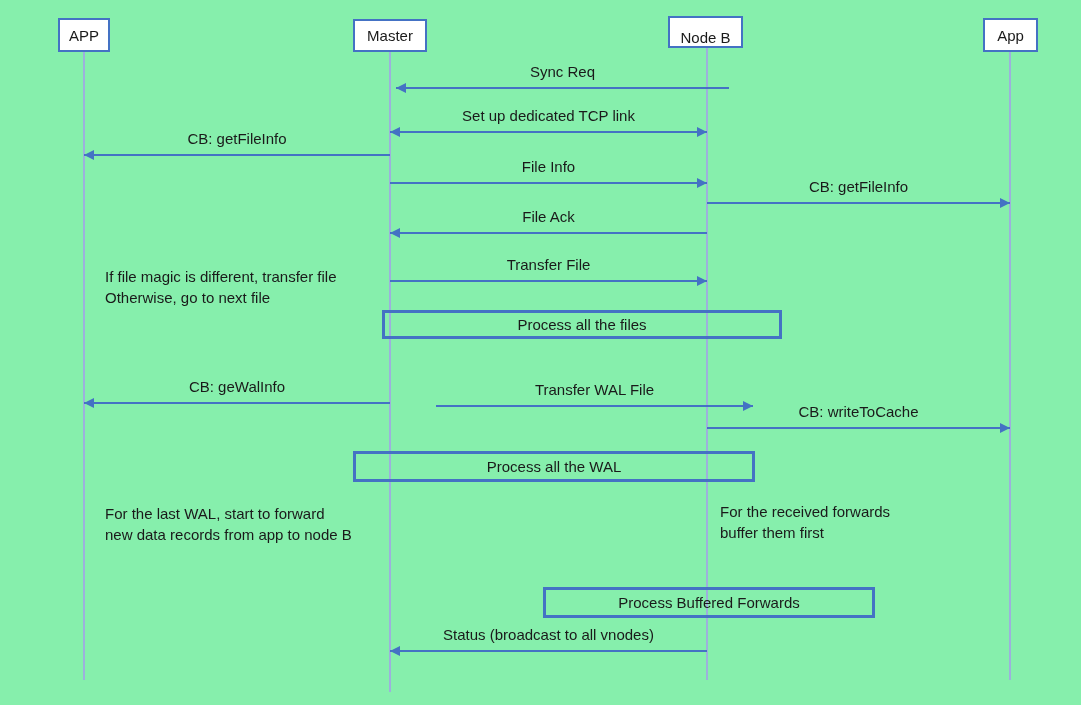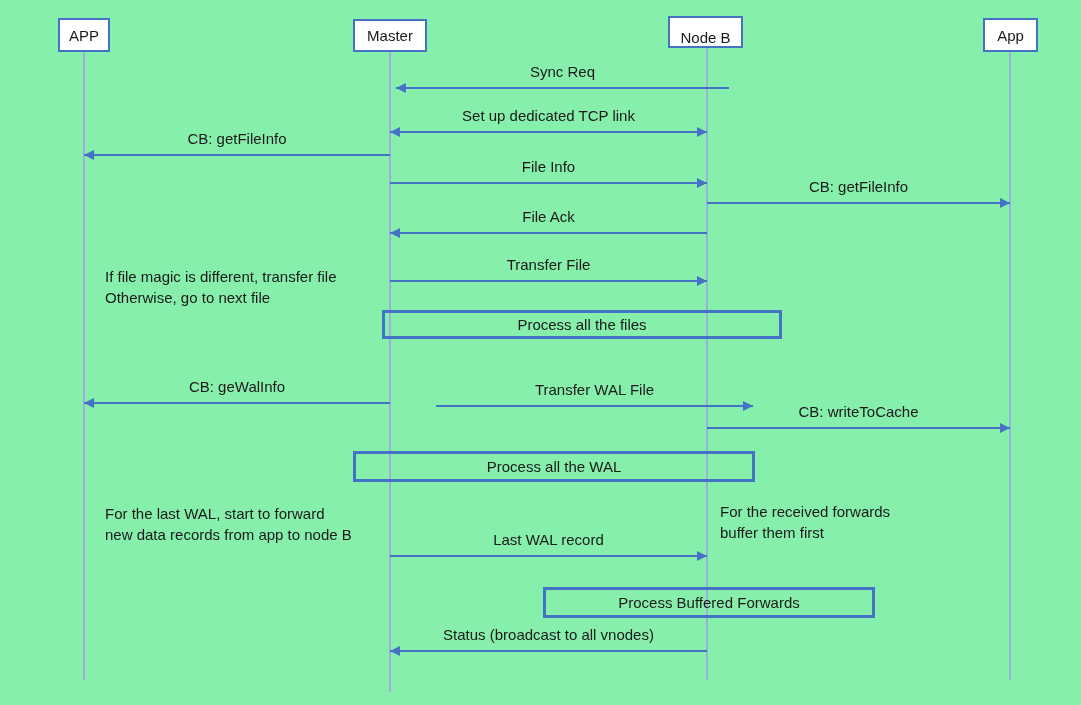--- a/index.html
+++ b/index.html
@@ -115,25 +115,20 @@
     <div class="line"></div>
     <div class="head-r"></div>
   </div>
 
   <div class="msg" style="left:707px; top:401px; width:303px;">
     <div class="lbl">CB: writeToCache</div>
     <div class="line"></div>
     <div class="head-r"></div>
   </div>
 
-  <div class="msg" style="left:390px; top:529px; width:317px;">
-    <div class="lbl">Last WAL record</div>
-    <div class="line"></div>
-    <div class="head-r"></div>
-  </div>
 
   <div class="msg" style="left:390px; top:624px; width:317px;">
     <div class="lbl">Status (broadcast to all vnodes)</div>
     <div class="line"></div>
     <div class="head-l"></div>
   </div>
 
   <div class="proc-box" style="left:345px; top:310px; width:400px; height:29px;margin-left:37px;">
     <span>Process all the files</span>
   </div>

